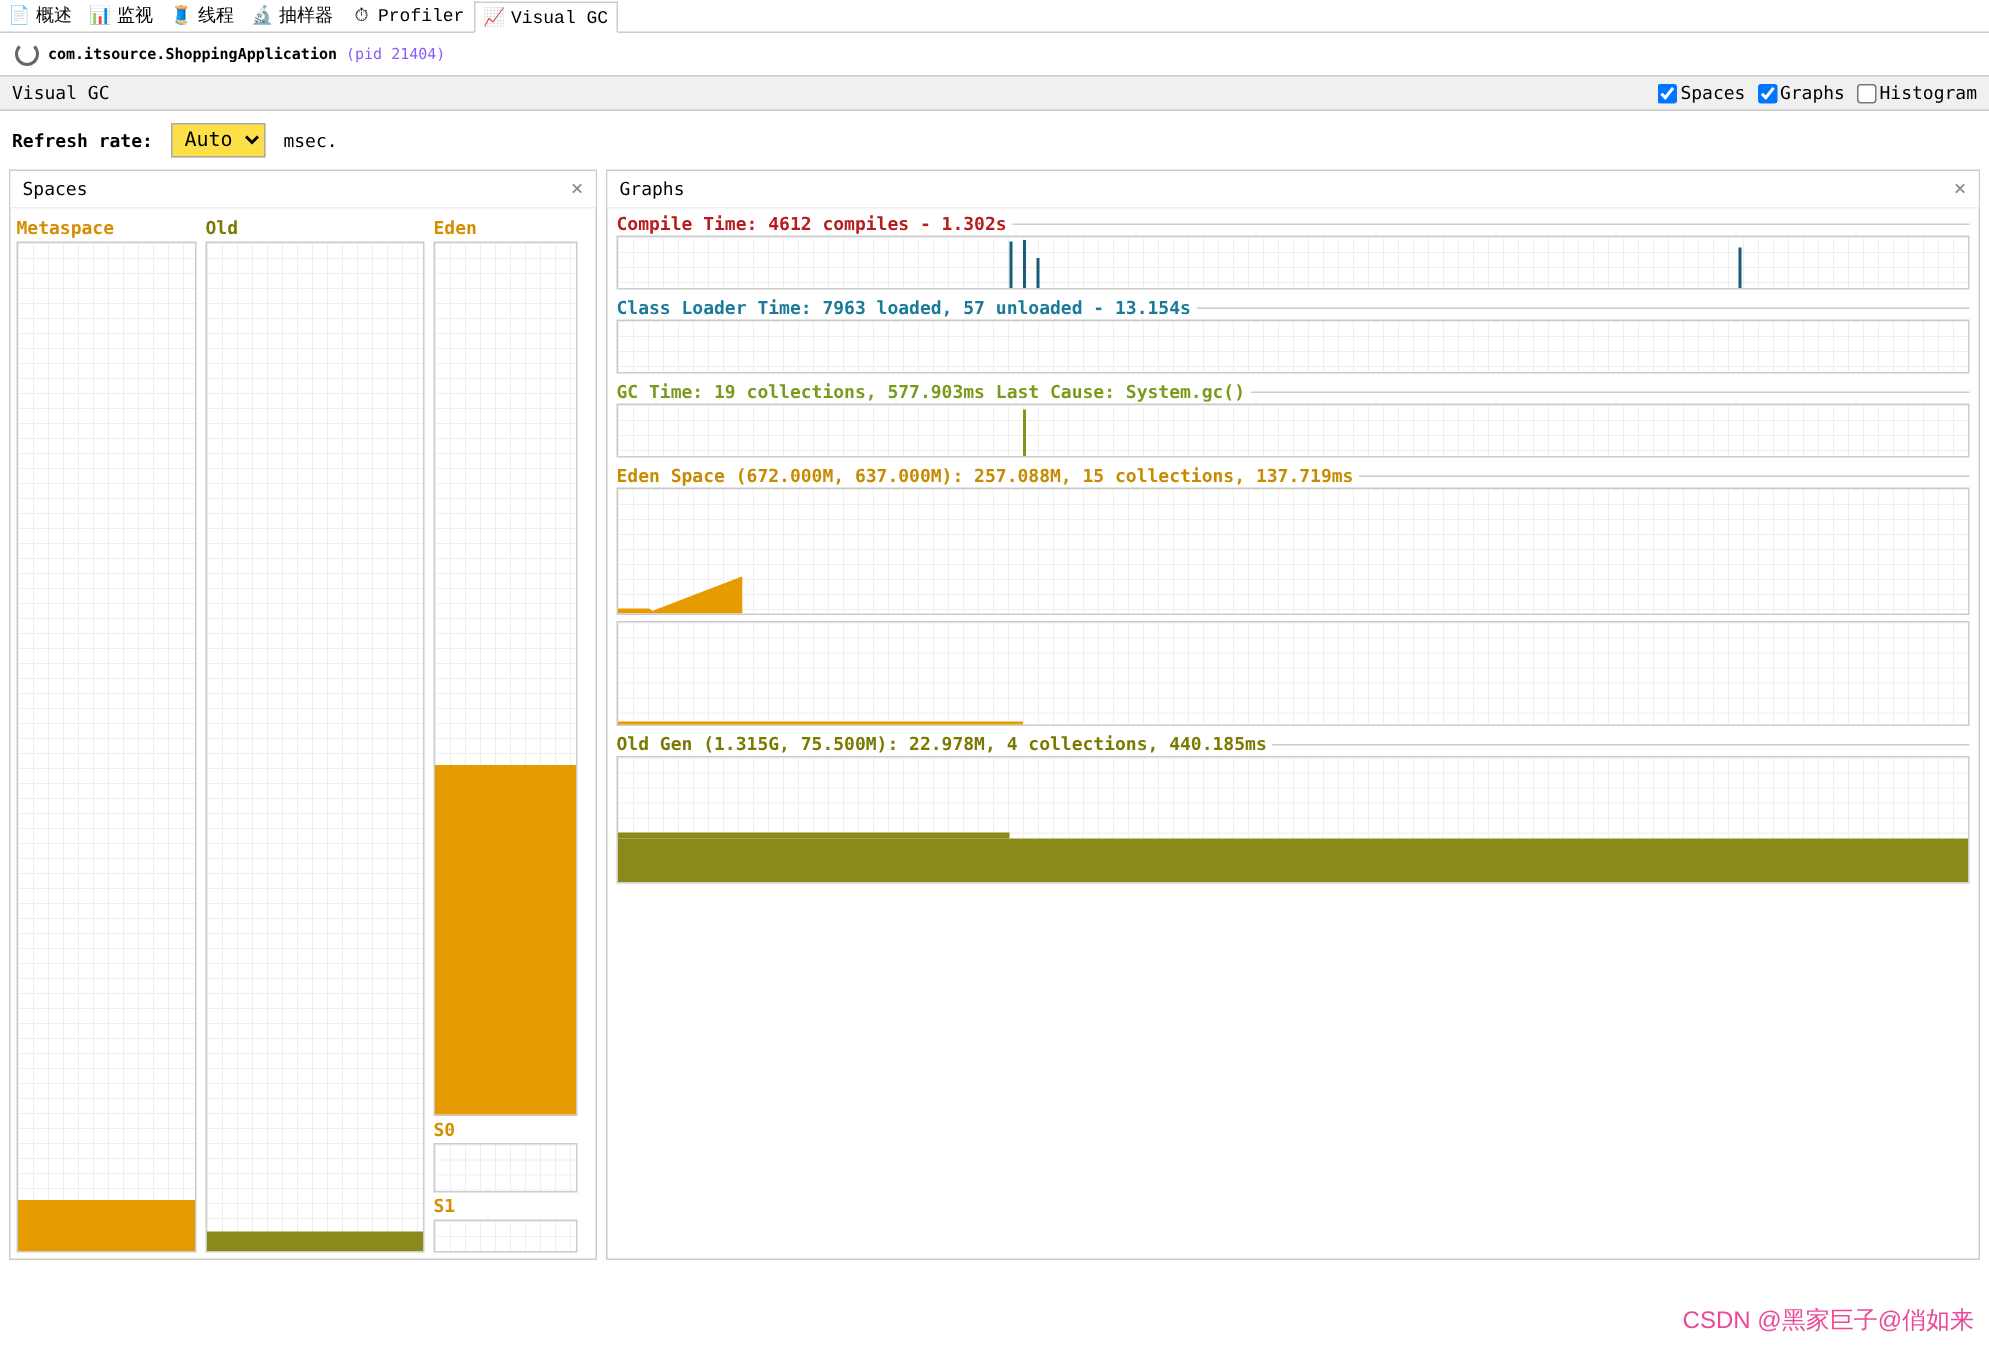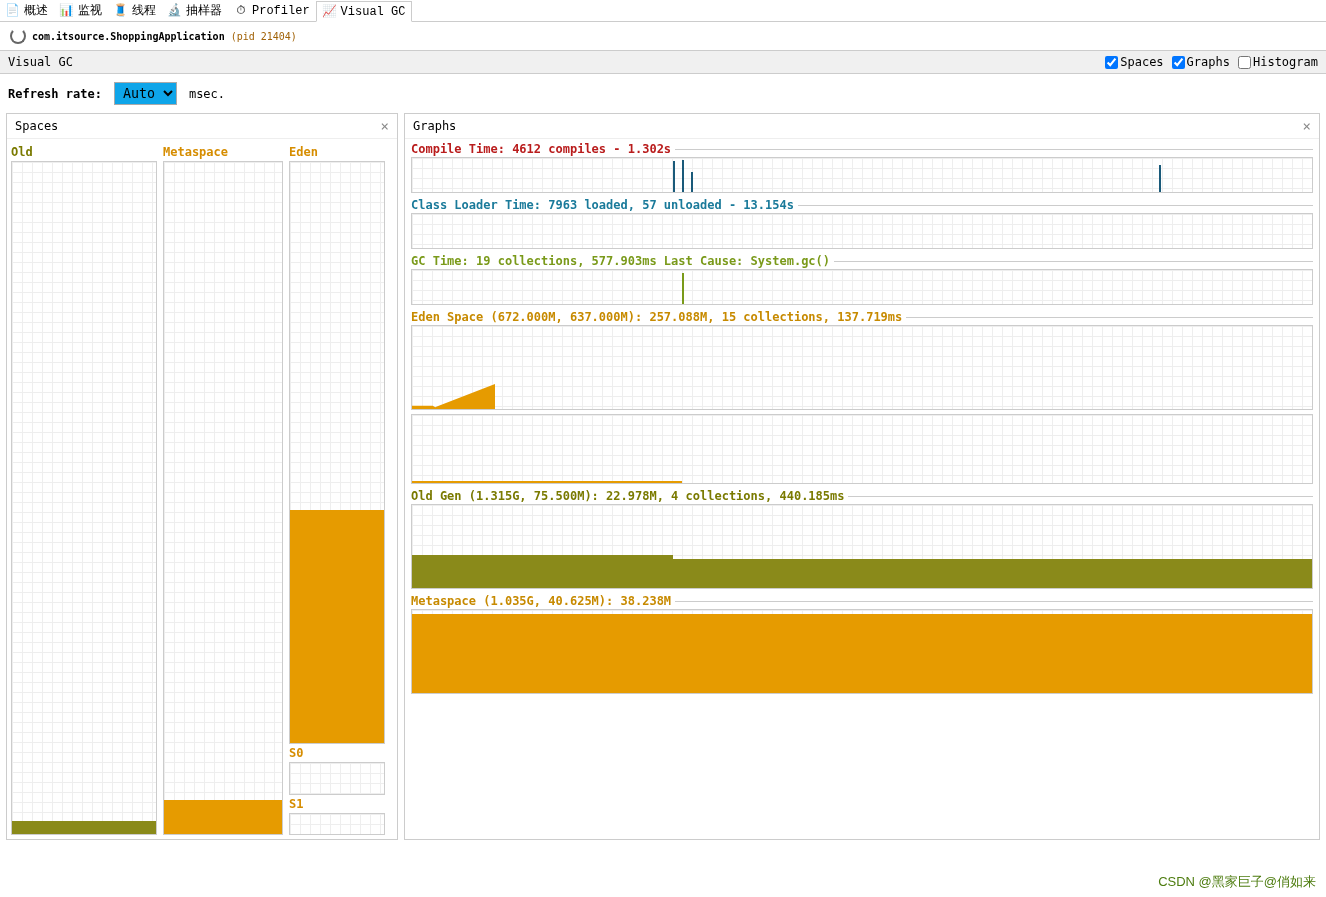--- a/index.html
+++ b/index.html
@@ -2,27 +2,27 @@
 <html><head>
 <meta charset="utf-8">
 <style>
 * { box-sizing: border-box; margin: 0; padding: 0; }
 body { font-family: "SimSun", "Courier New", monospace; font-size: 12px; background: #fff; color: #000; width: 1326px; }
 .tabs { display: flex; background: #fff; border-bottom: 1px solid #ccc; height: 22px; align-items: center; }
 .tab { display: flex; align-items: center; padding: 0 6px; height: 100%; gap: 4px; cursor: pointer; }
 .tab.active { background: #fff; border: 1px solid #ccc; border-bottom: 1px solid #fff; position: relative; top: 1px; }
 .tab-icon { width: 14px; height: 14px; display: inline-flex; align-items: center; justify-content: center; }
 .title-row { display: flex; align-items: center; padding: 6px 10px; font-size: 10px; font-weight: bold; font-family: monospace; }
-.title-row .pid { color: #a16207; font-weight: normal; margin-left: 6px; }
+.title-row .pid { color: #8b5cf6; font-weight: normal; margin-left: 6px; }
 .title-icon { width: 16px; height: 16px; margin-right: 6px; border: 2px solid #666; border-radius: 50%; border-top-color: transparent; }
 .subbar { display: flex; align-items: center; background: #f0f0f0; border-top: 1px solid #ccc; border-bottom: 1px solid #ccc; padding: 4px 8px; font-family: monospace; }
 .subbar-title { flex: 1; }
 .subbar label { margin-left: 8px; display: flex; align-items: center; gap: 2px; }
 .refresh-row { display: flex; align-items: center; padding: 8px; gap: 12px; font-family: monospace; font-weight: bold; }
-.refresh-row select { font-family: inherit; padding: 2px 4px; background: #0ea5e9; border: 1px solid #aaa; }
+.refresh-row select { font-family: inherit; padding: 2px 4px; background: #fde047; border: 1px solid #aaa; }
 .panels { display: flex; padding: 0 6px; gap: 6px; }
 .panel { border: 1px solid #ccc; }
 .panel-header { display: flex; justify-content: space-between; align-items: center; padding: 4px 8px; background: #fff; border-bottom: 1px solid #eee; font-family: monospace; }
 .close-x { cursor: pointer; color: #888; font-size: 14px; }
 .spaces-body { display: flex; padding: 4px; height: 700px; gap: 6px; }
 .space-col { display: flex; flex-direction: column; }
 .space-label { font-family: monospace; font-weight: bold; font-size: 12px; padding: 2px 0; }
 .c-meta { color: #d68d00; }
 .c-old { color: #7a7a00; }
 .c-eden { color: #d68d00; }
@@ -39,21 +39,21 @@
 .c-class { color: #1a7a9a; }
 .c-gc { color: #7a9a1a; }
 .c-eden2 { color: #c78a00; }
 .c-surv { color: #c78a00; }
 .c-oldg { color: #7a7a00; }
 .c-meta2 { color: #c78a00; }
 .graph-area { height: 36px; position: relative; }
 .graph-tall { height: 85px; }
 .spike { position: absolute; bottom: 0; width: 2px; background: #1a5a7a; }
 .eden-rise { position: absolute; bottom: 0; left: 0; right: 0; }
-.watermark { position: fixed; right: 10px; bottom: 6px; color: #4d7c0f; font-size: 13px; font-family: sans-serif; }
+.watermark { position: fixed; right: 10px; bottom: 6px; color: #ec4899; font-size: 16px; font-family: sans-serif; }
 </style>
 </head>
 <body>
 
 <div class="tabs">
   <div class="tab">
       <span class="tab-icon">📄</span>
       <span>概述</span>
     </div>
   <div class="tab">
@@ -107,30 +107,30 @@
 </div>
 
 <div class="panels">
 
   <div class="panel" style="width:392px">
     <div class="panel-header">
       <span>Spaces</span>
       <span class="close-x">×</span>
     </div>
     <div class="spaces-body">
+      <div class="space-col" style="width:120px">
+        <div class="space-label c-meta">Metaspace</div>
+        <div class="grid-bg" style="flex:1">
+          <div class="fill f-orange" style="height:5%"></div>
+        </div>
+      </div>
       <div class="space-col" style="width:146px">
         <div class="space-label c-old">Old</div>
         <div class="grid-bg" style="flex:1">
           <div class="fill f-olive" style="height:2%"></div>
-        </div>
-      </div>
-      <div class="space-col" style="width:120px">
-        <div class="space-label c-meta">Metaspace</div>
-        <div class="grid-bg" style="flex:1">
-          <div class="fill f-orange" style="height:5%"></div>
         </div>
       </div>
       <div class="space-col" style="width:96px">
         <div class="space-label c-eden">Eden</div>
         <div class="grid-bg" style="height:590px">
           <div class="fill f-orange" style="height:40%"></div>
         </div>
         <div class="space-label c-eden">S0</div>
         <div class="grid-bg" style="height:34px"></div>
         <div class="space-label c-eden">S1</div>
@@ -177,23 +177,17 @@
           <div style="position:absolute;bottom:0;left:0;width:30%;height:2px;background:#e69b00"></div>
         </div>
       </div>
       <div class="graph-sec">
         <div class="graph-title c-oldg"><span>Old Gen (1.315G, 75.500M): 22.978M, 4 collections, 440.185ms</span></div>
         <div class="graph-area grid-bg graph-tall">
           <div class="fill f-olive" style="height:35%"></div>
           <div style="position:absolute;bottom:35%;left:0;width:29%;height:4px;background:#8a8a1a"></div>
         </div>
       </div>
-      <div class="graph-sec">
-        <div class="graph-title c-meta2"><span>Metaspace (1.035G, 40.625M): 38.238M</span></div>
-        <div class="graph-area grid-bg graph-tall">
-          <div class="fill f-orange" style="height:95%"></div>
-        </div>
-      </div>
     </div>
   </div>
 </div>
 
 <div class="watermark">CSDN @黑家巨子@俏如来</div>
 
 </body></html>

